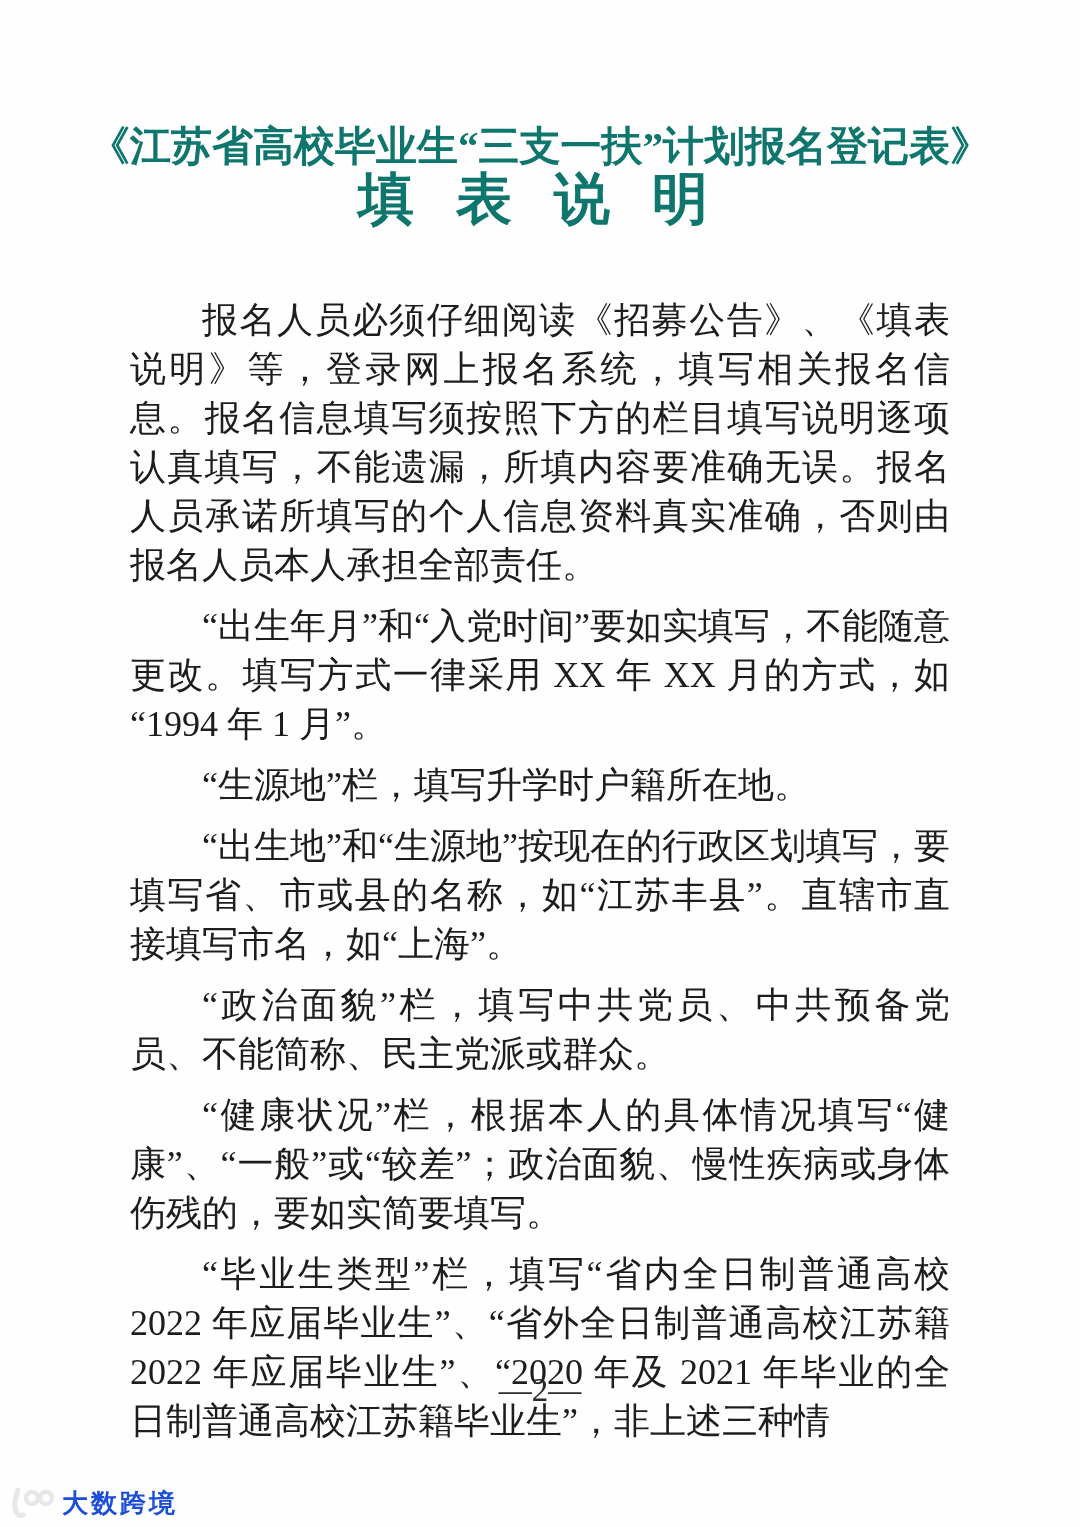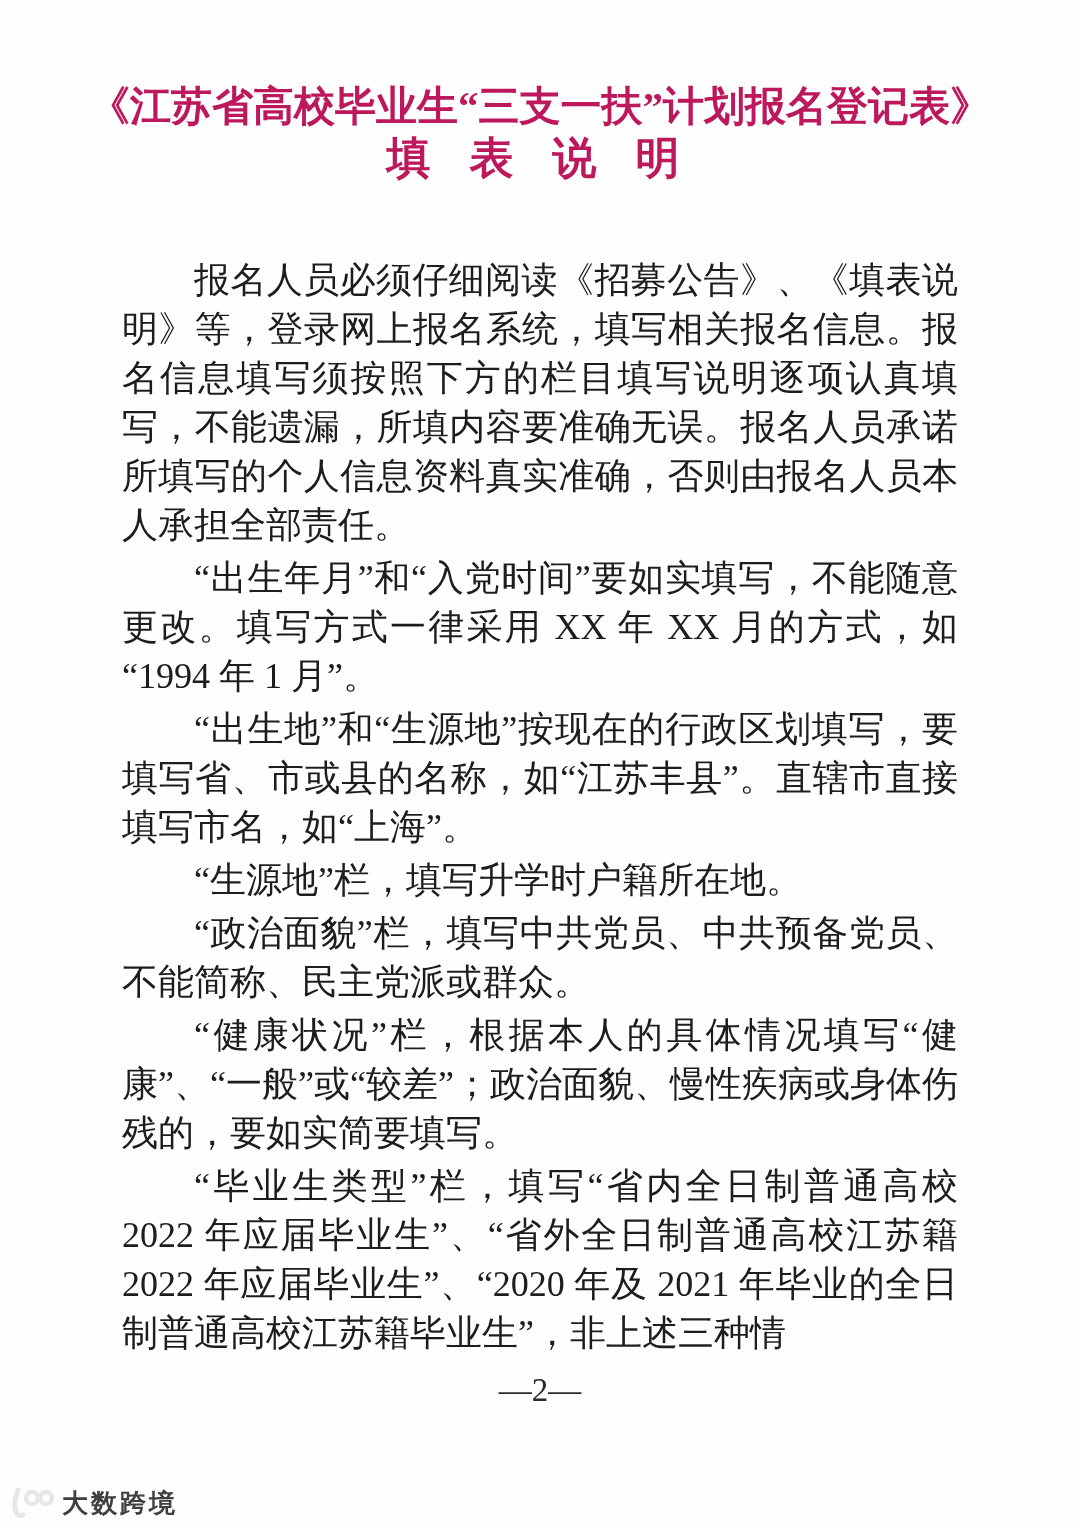--- a/index.html
+++ b/index.html
@@ -12,69 +12,69 @@
     width: 1080px;
     height: 1527px;
     background: #fefefe;
     overflow: hidden;
     font-family: "Liberation Serif", "DejaVu Serif", serif;
     color: #1d1d1d;
     box-sizing: border-box;
   }
   .doc-title {
     margin: 0;
-    padding-top: 80px;
+    padding-top: 120px;
     text-align: center;
     font-weight: 700;
-    color: #be185d;
+    color: #0f766e;
   }
   .doc-title .title-line1 {
     display: block;
     font-size: 41px;
     line-height: 52px;
     letter-spacing: 0px;
     white-space: nowrap;
   }
   .doc-title .title-line2 {
     display: block;
-    font-size: 44px;
+    font-size: 56px;
     line-height: 54px;
     letter-spacing: 14px;
     text-align: center;
   }
   .content {
     margin: 70px 118px 0 118px;
     font-size: 36px;
     line-height: 49px;
     text-align: justify;
     color: #1d1d1d;
   }
   .content p {
-    margin: 4px;
+    margin: 12px;
     padding: 0;
     text-indent: 2em;
   }
   .page-footer {
     position: absolute;
     left: 0;
     right: 0;
     top: 1372px;
     text-align: center;
     font-size: 33px;
     color: #2a2a2a;
     font-family: "Liberation Serif", "DejaVu Serif", serif;
   }
   .watermark {
     position: absolute;
     left: 10px;
     top: 1486px;
     display: flex;
     align-items: center;
     gap: 8px;
-    color: #404040;
+    color: #1d4ed8;
     user-select: none;
   }
   .watermark .wm-logo {
     display: inline-flex;
     width: 44px;
     height: 34px;
   }
   .watermark .wm-text {
     font-family: "Liberation Sans", "DejaVu Sans", sans-serif;
     font-weight: 700;
@@ -89,22 +89,22 @@
 <div class="page">
 
   <h1 class="doc-title">
     <span class="title-line1">《江苏省高校毕业生“三支一扶”计划报名登记表》</span>
     <span class="title-line2">填 表 说 明</span>
   </h1>
 
   <div class="content" id="paragraphs">
       <p>报名人员必须仔细阅读《招募公告》、《填表说明》等，登录网上报名系统，填写相关报名信息。报名信息填写须按照下方的栏目填写说明逐项认真填写，不能遗漏，所填内容要准确无误。报名人员承诺所填写的个人信息资料真实准确，否则由报名人员本人承担全部责任。</p>
       <p>“出生年月”和“入党时间”要如实填写，不能随意更改。填写方式一律采用 XX 年 XX 月的方式，如“1994 年 1 月”。</p>
+      <p>“生源地”栏，填写升学时户籍所在地。</p>
       <p>“出生地”和“生源地”按现在的行政区划填写，要填写省、市或县的名称，如“江苏丰县”。直辖市直接填写市名，如“上海”。</p>
-      <p>“生源地”栏，填写升学时户籍所在地。</p>
       <p>“政治面貌”栏，填写中共党员、中共预备党员、不能简称、民主党派或群众。</p>
       <p>“健康状况”栏，根据本人的具体情况填写“健康”、“一般”或“较差”；政治面貌、慢性疾病或身体伤残的，要如实简要填写。</p>
       <p>“毕业生类型”栏，填写“省内全日制普通高校 2022 年应届毕业生”、“省外全日制普通高校江苏籍 2022 年应届毕业生”、“2020 年及 2021 年毕业的全日制普通高校江苏籍毕业生”，非上述三种情</p>
     </div>
 
   <div class="page-footer">—2—</div>
 
   <div class="watermark">
     <span class="wm-logo">
       <svg viewBox="0 0 44 34" width="44" height="34" aria-hidden="true">

